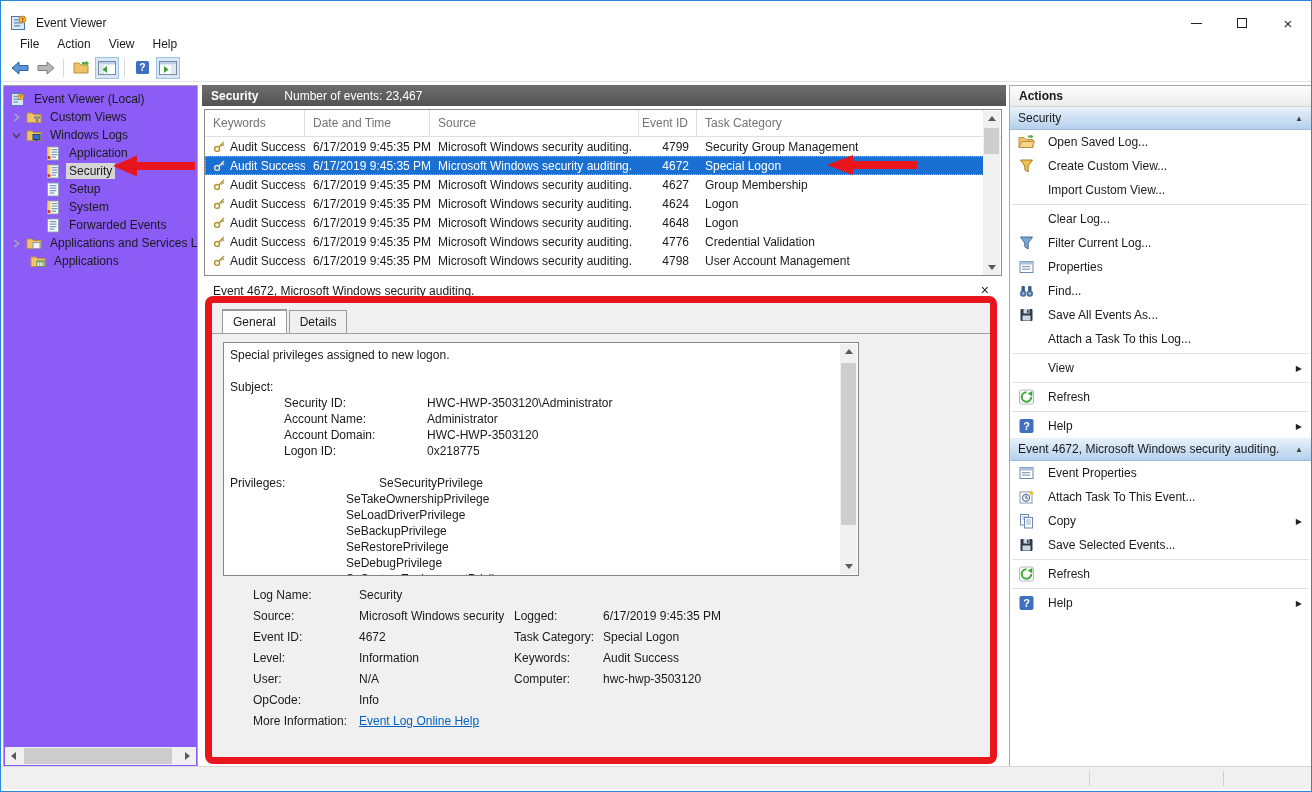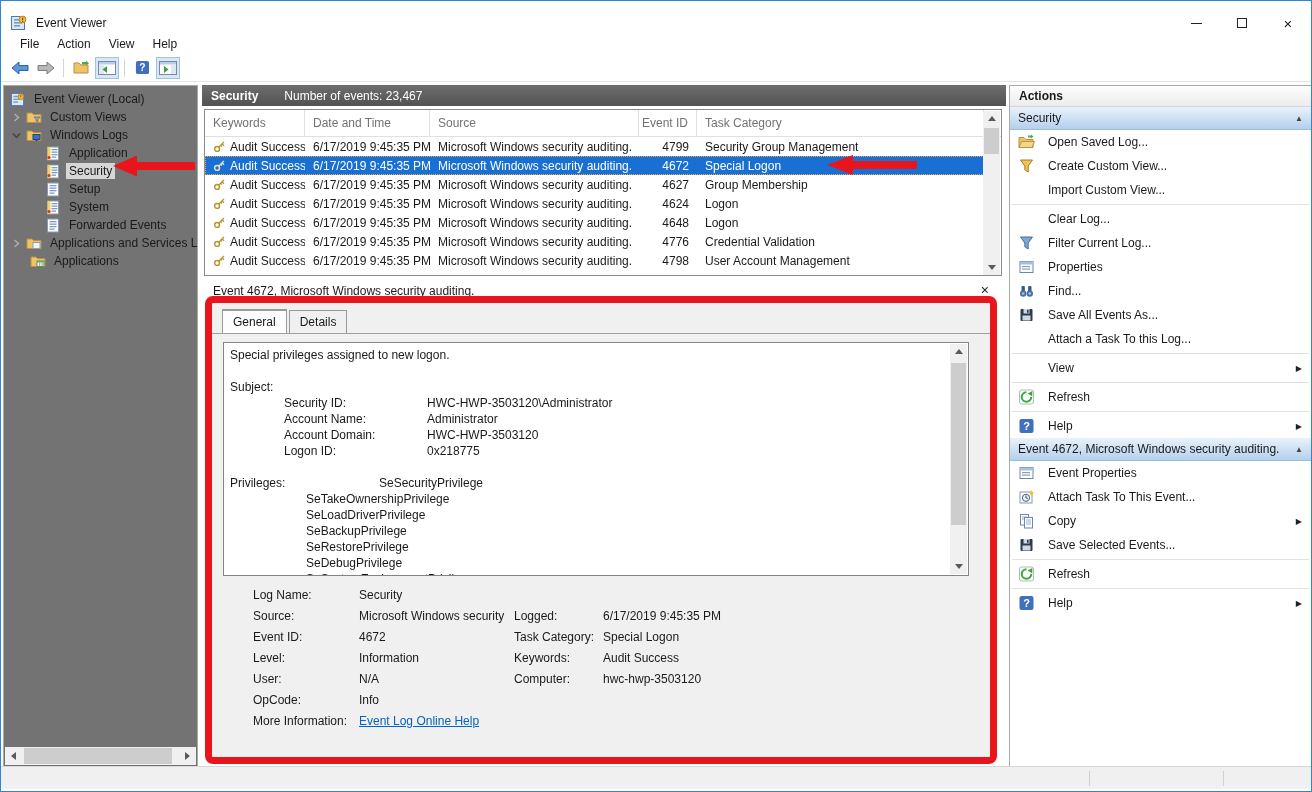--- a/index.html
+++ b/index.html
@@ -22,21 +22,21 @@
   .menubar { position:absolute; left:0; top:32px; width:100%; height:21px; background:#fff; display:flex; align-items:center; padding-left:10px; }
   .menu-item { padding:2px 9px; }
 
   
   .toolbar { position:absolute; left:0; top:53px; width:100%; height:28px; background:#fff; border-bottom:1px solid #e3e3e3; display:flex; align-items:center; padding-left:6px; }
   .tb-btn { width:24px; height:22px; display:flex; align-items:center; justify-content:center; margin:0 1px; border:1px solid transparent; }
   .tb-btn.sel { background:#d9e7f5; border:1px solid #9fc3e4; }
   .tb-sep { width:1px; height:18px; background:#d6d6d6; margin:0 4px; }
 
   
-  .tree-panel { position:absolute; left:2px; top:84px; width:195px; height:682px; background:#737373; border:1px solid #a9a9a9; overflow:hidden; }
+  .tree-panel { position:absolute; left:2px; top:84px; width:195px; height:682px; background:#8b5cf6; border:1px solid #a9a9a9; overflow:hidden; }
   .center { position:absolute; left:199px; top:84px; width:806px; height:682px; }
   .actions-panel { position:absolute; left:1008px; top:84px; width:303px; height:682px; background:#fff; border:1px solid #a9a9a9; }
 
   
   .t-row { height:18px; display:flex; align-items:center; white-space:nowrap; overflow:hidden; }
   .t-row .t-chev { width:12px; display:flex; justify-content:center; margin-left:6px; flex:0 0 auto;}
   .t-row .t-ic { width:16px; height:15px; margin-right:5px; flex:0 0 auto; }
   .lvl0 { padding-left:6px; margin-top:4px; }
   .lvl1 .t-ic { margin-left:4px; }
   .lvl1.nochev { padding-left:22px; }
@@ -79,26 +79,26 @@
   
   .det-title { position:absolute; left:8px; top:197px; width:792px; height:18px; display:flex; align-items:center; }
   .det-title .dt-text { padding-left:5px; }
   .det-close { position:absolute; right:7px; top:-2px; font-size:14px; color:#222; padding:2px 4px; }
   .red-box { position:absolute; left:5px; top:211px; width:792px; height:468px; border:7px solid #e8151d; border-radius:8px; background:#f0f0f0; z-index:5; }
   .tabs { position:absolute; left:10px; top:7px; display:flex; height:23px; z-index:2; }
   .tab { padding:4px 10px 0 10px; border:1px solid #9a9a9a; border-bottom:none; background:#f0f0f0; margin-right:2px; height:23px; }
   .tab.active { background:#fdfdfd; height:24px; position:relative; top:-1px; border-top:2px solid #9a9a9a; }
   .tab-line { position:absolute; left:0; top:30px; width:100%; height:1px; background:#a0a0a0; }
 
-  .ev-textbox { position:absolute; left:11px; top:39px; width:746px; height:234px; background:#fff; border:1px solid #848484; overflow:hidden; }
+  .ev-textbox { position:absolute; left:11px; top:39px; width:636px; height:234px; background:#fff; border:1px solid #848484; overflow:hidden; }
   .etb-inner { position:absolute; left:0; top:0; width:727px; padding:4px 0 0 6px; line-height:16px; white-space:nowrap; }
   .etb-line { height:16px; }
   .sub-label { display:inline-block; margin-left:54px; width:143px; }
   .priv-label { display:inline-block; width:149px; }
-  .priv-cont { margin-left:76px; }
+  .priv-cont { margin-left:116px; }
   .etb-scroll { position:absolute; right:1px; top:1px; width:17px; height:230px; background:#f0f0f0; }
   .etb-thumb { position:absolute; left:1px; top:19px; width:15px; height:162px; background:#cdcdcd; }
 
   .info-grid { position:absolute; left:16px; top:281px; width:750px;margin-left:25px; }
   .ig-row { display:flex; height:21px; align-items:center; }
   .ig-l1 { width:106px; flex:0 0 auto; }
   .ig-v1 { width:155px; flex:0 0 auto; }
   .ig-l2 { width:89px; flex:0 0 auto; }
   .ig-v2 { flex:1; }
   .link { color:#0563c1; text-decoration:underline; }

